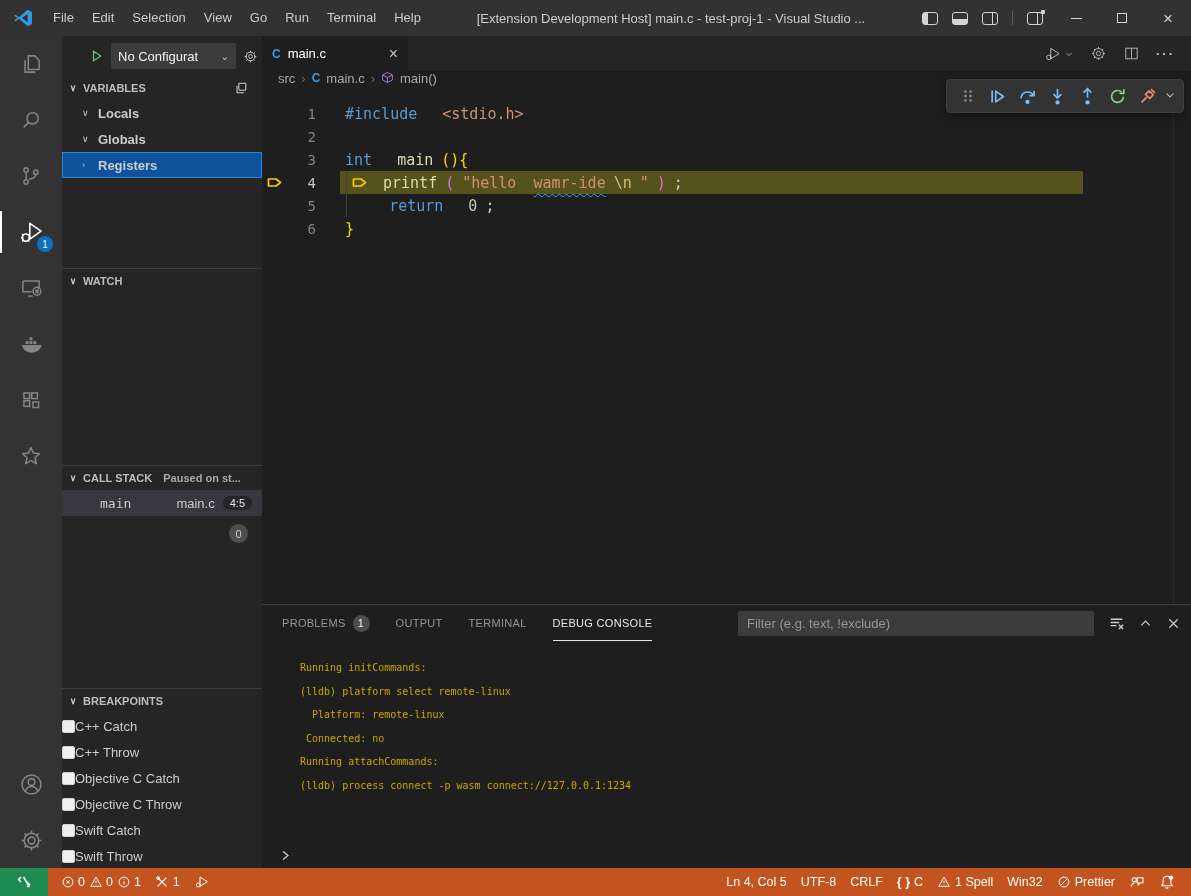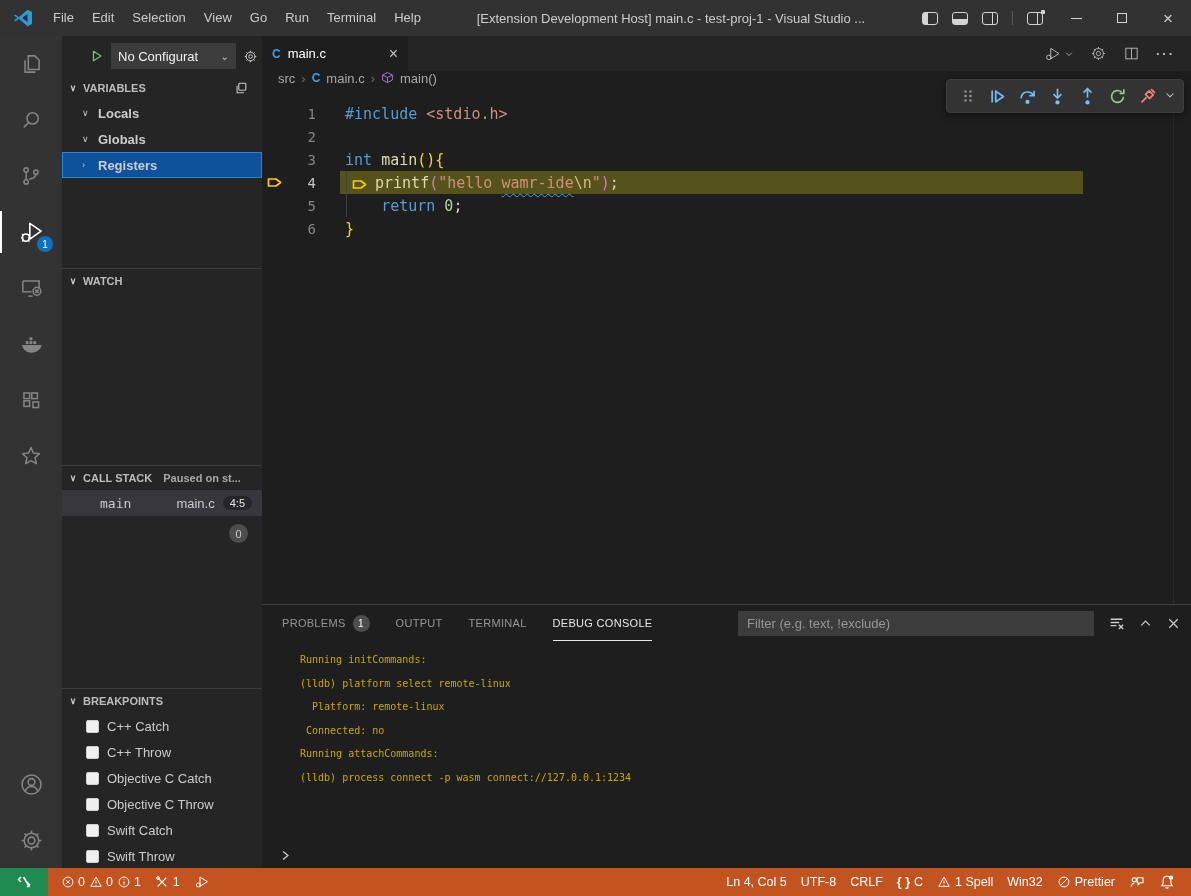--- a/index.html
+++ b/index.html
@@ -48,21 +48,21 @@
   .sec-status { margin-left:8px; font-weight:600; color:#a8a8a8; white-space:nowrap; overflow:hidden; }
   .var-row { height:26px; display:flex; align-items:center; gap:4px; padding-left:20px; font-weight:700; color:#cccccc; }
   .var-row .twist { font-size:9px; width:12px; color:#cccccc; font-weight:400; }
   .var-row.selected { background:#0d529b; outline:1px solid #2488db; outline-offset:-1px; }
   .frame-row { height:26px; background:#37373d; display:flex; align-items:center; padding:0 10px 0 38px; }
   .frame-fn { font-family:"DejaVu Sans Mono", monospace; font-size:13px; }
   .frame-file { margin-left:auto; margin-right:8px; }
   .frame-pos { background:#26262a; border-radius:9px; padding:1px 7px; font-size:11px; color:#e8e8e8; }
   .zero-row { display:flex; justify-content:flex-end; padding:8px 14px 0 0; }
   .zero-badge { width:19px; height:19px; border-radius:50%; background:#4d4d4d; color:#c9c9c9; font-size:11px; display:flex; align-items:center; justify-content:center; }
-  .bp-row { height:26px; display:flex; align-items:center; padding-left:24px; gap:8px; }
+  .bp-row { height:26px; display:flex; align-items:center; }
   .bp-box { width:13px; height:13px; background:#eef0f1; border:1px solid #d0d0d0; border-radius:2px; flex:none; }
   .copy-ic { margin-left:auto; margin-right:10px; }
   .sec.watch { flex:none; } .sec.vars { border-top:none; flex:none; }
 
   
   .editor-region { flex:1; display:flex; flex-direction:column; background:#1e1e1e; position:relative; min-width:0; }
   .tabbar { height:35px; background:#252526; display:flex; flex:none; }
   .tab { width:146px; background:#1e1e1e; display:flex; align-items:center; gap:7px; padding:0 10px; color:#ffffff; }
   .cfile-ic { color:#3b9eed; font-weight:700; font-size:12px; }
   .tab-close { margin-left:auto; font-size:16px; color:#c5c5c5; }
@@ -71,34 +71,34 @@
   .breadcrumbs { height:22px; display:flex; gap:6px; padding-left:16px; color:#a9a9a9; flex:none; }
   .bc-sep { color:#6e6e6e; }
 
   .code { flex:1; position:relative; padding-top:9px; font-family:"DejaVu Sans Mono", monospace; font-size:15px; overflow:hidden; }
   .code::after { content:''; position:absolute; top:0; bottom:0; right:17px; width:1px; background:rgba(255,255,255,0.06); }
   .cl { height:23px; display:flex; align-items:center; position:relative; }
   .cl .hl { position:absolute; left:78px; right:108px; top:0; bottom:0; background:#55531b; }
   .gut { width:28px; display:flex; align-items:center; justify-content:center; z-index:1; flex:none; }
   .lnum { width:26px; text-align:right; color:#858585; font-size:14px; z-index:1; flex:none; }
   .cl.current .lnum { color:#c6c6c6; }
-  .ctext { padding-left:29px; white-space:pre; z-index:1; display:flex; align-items:flex-end; }
+  .ctext { padding-left:29px; white-space:pre; z-index:1; display:flex; align-items:center;gap:8px; }
   .guide { position:absolute; left:84px; top:0; bottom:0; width:1px; background:#404040; }
   .t-kw{color:#569cd6} .t-fn{color:#dcdcaa} .t-str{color:#ce9178} .t-esc{color:#d7ba7d}
   .t-num{color:#b5cea8} .t-pl{color:#d4d4d4} .t-b1{color:#ffd700} .t-b2{color:#da70d6}
   .t-sp{color:#ce9178; text-decoration:underline; text-decoration-style:wavy; text-decoration-color:#4a9df8; text-underline-offset:5px; text-decoration-thickness:1px;}
   .inline-arrow { display:inline-flex; margin:0 5px 0 7px; }
 
   
   .dbg-toolbar { position:absolute; top:43px; right:7px; height:34px; background:#333333; border:1px solid #3f3f3f;
     border-radius:4px; box-shadow:0 2px 8px rgba(0,0,0,.45); display:flex; align-items:center; padding:0 7px; gap:3px; z-index:6; }
   .dtb-btn { width:27px; height:27px; display:flex; align-items:center; justify-content:center; }
 
   
-  .panel { height:264px; border-top:1px solid #3c3c3c; display:flex; flex-direction:column; flex:none; }
+  .panel { height:264px; border-top:1px solid #3c3c3c; display:flex; flex-direction:column; flex:none;gap:8px; }
   .panel-header { height:36px; display:flex; align-items:center; padding:0 10px 0 20px; flex:none; }
   .ptab { font-size:11px; letter-spacing:.3px; color:#969696; margin-right:26px; display:flex; align-items:center; gap:7px;
     height:100%; align-items:center; }
   .ptab .lbl { display:flex; align-items:center; height:100%; border-bottom:1px solid transparent; padding-top:1px; }
   .ptab.active { color:#e7e7e7; }
   .ptab.active .lbl { border-bottom-color:#e7e7e7; }
   .ptab-badge { width:17px; height:17px; border-radius:50%; background:#4d4d4d; color:#fff; font-size:10px; display:flex; align-items:center; justify-content:center; }
   .pfilter { margin-left:auto; width:356px; height:25px; background:#3c3c3c; border:none; color:#bef264; font-size:13px;
     padding:0 9px; font-family:"Liberation Sans", sans-serif; }
   .pfilter::placeholder { color:#969696; }

